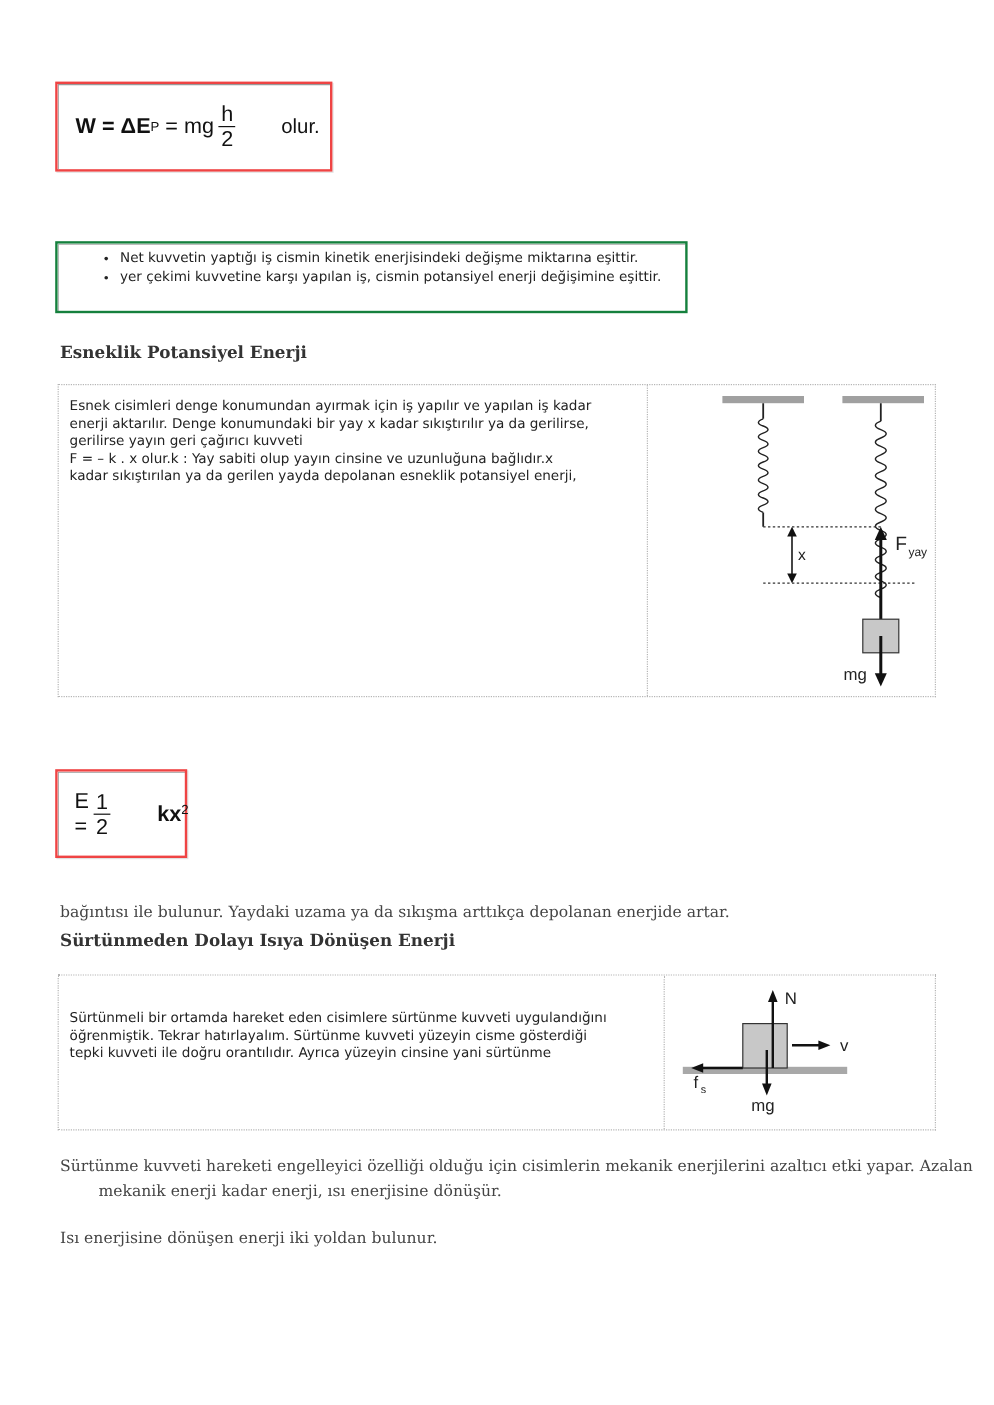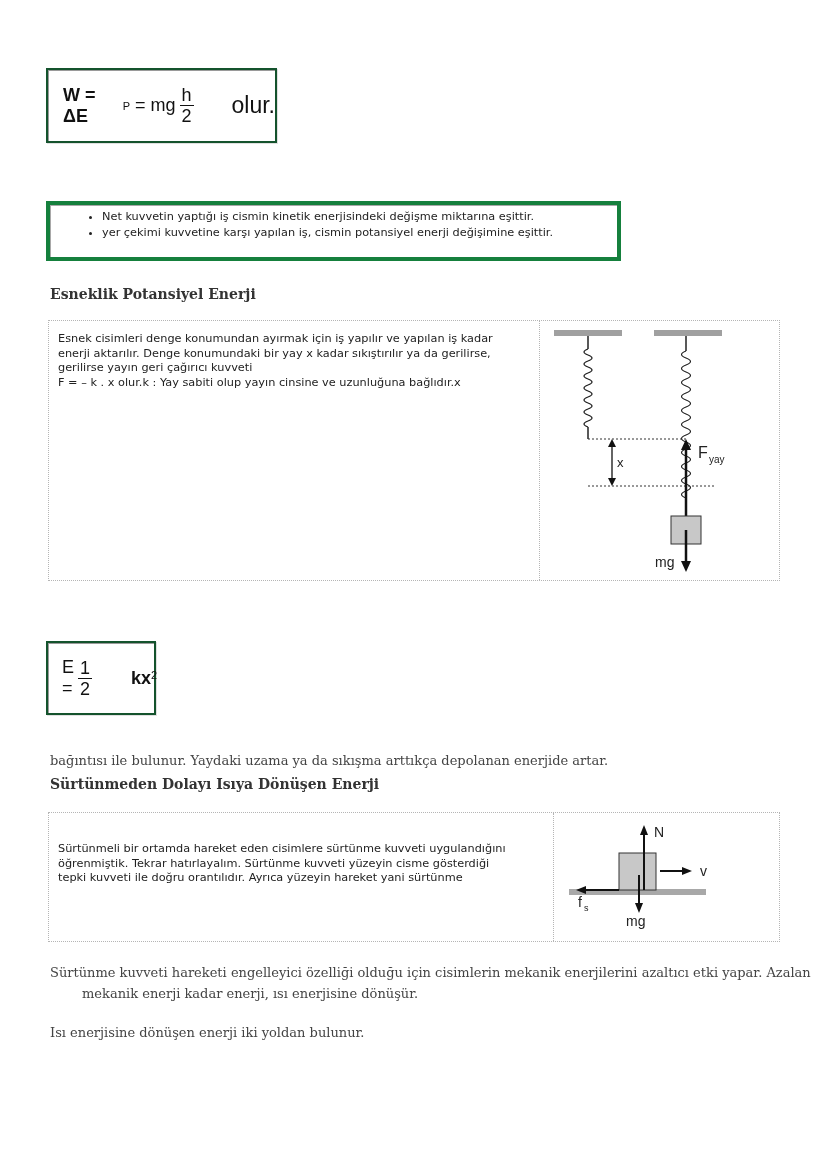--- a/index.html
+++ b/index.html
@@ -1,34 +1,34 @@
 <!DOCTYPE html>
 <html><head>
 <meta charset="utf-8">
 <style>
   html, body { margin: 0; padding: 0; background: #ffffff; }
   body { width: 828px; height: 1171px; position: relative; overflow: hidden; color: #333; }
 
   .formula-box {
     position: absolute;
     background: #fff;
-    border: 2px solid #14532d;
+    border: 2px solid #ef4444;
     box-shadow: inset 1px 1px 0 #9a9a9a, 1px 1px 0 #e0e0e0;
     font-family: "Liberation Sans", sans-serif;
     color: #111;
     display: flex; align-items: center;
     box-sizing: border-box;
   }
   .frac { display: inline-flex; flex-direction: column; align-items: center; vertical-align: middle; line-height: 1; margin: 0 4px; }
   .frac .num { border-bottom: 1.5px solid #111; padding: 0 2px 1px; }
   .frac .den { padding-top: 1px; }
 
   .list-box {
-    position: absolute; left: 46px; top: 201px; width: 575px; height: 60px;
-    border: 4px solid #15803d; box-sizing: border-box;
+    position: absolute; left: 46px; top: 201px; width: 527px; height: 60px;
+    border: 2px solid #15803d; box-sizing: border-box;
     box-shadow: inset 1px 1px 0 #a8a8a8;
   }
   .list-box ul { margin: 4px 0 0 0; padding-left: 52px; font-family: "DejaVu Sans", sans-serif; font-size: 11.3px; color: #222; line-height: 16px; }
   .list-box li { list-style: disc; }
 
   h3.section { position: absolute; left: 50px; margin: 0; font-family: "DejaVu Serif", serif; font-weight: bold; font-size: 14px; color: #333; }
 
   .dotted-table {
     position: absolute; border: 1.5px dotted #b5b5b5; box-sizing: border-box; display: flex;
   }
@@ -44,38 +44,39 @@
 <body>
 
 <div class="formula-box" style="left:46px; top:68px; width:231px; height:75px; padding-left:15px; font-size:18px;">
   <span style="font-weight:bold;">W = ΔE</span>
     <sub style="font-size:11px;">P</sub>
   <span style="white-space:pre;"> = mg</span>
   <span class="frac">
     <span class="num">h</span>
     <span class="den">2</span>
   </span>
-  <span style="margin-left:34px; font-size:23px;text-align:right;">olur.</span>
+  <span style="margin-left:34px; font-size:17px;text-align:right;">olur.</span>
 </div>
 
 <div class="list-box">
   <ul>
     <li>Net kuvvetin yaptığı iş cismin kinetik enerjisindeki değişme miktarına eşittir.</li>
     <li>yer çekimi kuvvetine karşı yapılan iş, cismin potansiyel enerji değişimine eşittir.</li>
   </ul>
 </div>
 
 <h3 class="section" style="top:286px;">Esneklik Potansiyel Enerji</h3>
 
-<div class="dotted-table" style="left:48px; top:320px; width:732px; height:261px;">
+<div class="dotted-table" style="left:48px; top:320px; width:732px; height:261px;gap:48px;">
   <div class="cell-text" style="width:491px; padding:11px 9px;">
     <div>Esnek cisimleri denge konumundan ayırmak için iş yapılır ve yapılan iş kadar</div>
     <div>enerji aktarılır. Denge konumundaki bir yay x kadar sıkıştırılır ya da gerilirse,</div>
     <div>gerilirse yayın geri çağırıcı kuvveti</div>
     <div>F = – k . x olur.k : Yay sabiti olup yayın cinsine ve uzunluğuna bağlıdır.x</div>
+    <div>kadar sıkıştırılan ya da gerilen yayda depolanan esneklik potansiyel enerji,</div>
   </div>
   <div class="cell-fig">
     <svg width="240" height="258" viewBox="0 0 240 258" style="position:absolute; left:0; top:0;">
 
       <rect x="14" y="9" width="68" height="6" fill="#a0a0a0"></rect>
       <rect x="114" y="9" width="68" height="6" fill="#a0a0a0"></rect>
 
       <line x1="48" y1="15" x2="48" y2="28" stroke="#222" stroke-width="1.5"></line>
       <path d="M48 28 q-8 3 0 6 q8 3 0 6 q-8 3 0 6 q8 3 0 6 q-8 3 0 6 q8 3 0 6 q-8 3 0 6 q8 3 0 6 q-8 3 0 6 q8 3 0 6 q-8 3 0 6 q8 3 0 6 q-8 3 0 6" fill="none" stroke="#222" stroke-width="1.2"></path>
       <line x1="48" y1="106" x2="48" y2="118" stroke="#222" stroke-width="1.5"></line>
@@ -116,21 +117,21 @@
 </div>
 
 <p class="body-text" style="top:750px;">bağıntısı ile bulunur. Yaydaki uzama ya da sıkışma arttıkça depolanan enerjide artar.</p>
 
 <h3 class="section" style="top:776px;">Sürtünmeden Dolayı Isıya Dönüşen Enerji</h3>
 
 <div class="dotted-table" style="left:48px; top:812px; width:732px; height:130px;">
   <div class="cell-text" style="width:505px; padding:29px 9px 0;">
     <div>Sürtünmeli bir ortamda hareket eden cisimlere sürtünme kuvveti uygulandığını</div>
     <div>öğrenmiştik. Tekrar hatırlayalım. Sürtünme kuvveti yüzeyin cisme gösterdiği</div>
-    <div>tepki kuvveti ile doğru orantılıdır. Ayrıca yüzeyin hareket yani sürtünme</div>
+    <div>tepki kuvveti ile doğru orantılıdır. Ayrıca yüzeyin cinsine yani sürtünme</div>
   </div>
   <div class="cell-fig">
     <svg width="225" height="127" viewBox="0 0 225 127" style="position:absolute; left:0; top:0;">
 
       <rect x="15" y="76" width="137" height="6" fill="#a8a8a8"></rect>
 
       <rect x="65" y="40" width="37" height="37" fill="#c8c8c8" stroke="#333" stroke-width="1"></rect>
 
       <line x1="90" y1="77" x2="90" y2="20" stroke="#111" stroke-width="2"></line>
       <polygon points="90,12 86,22 94,22" fill="#111"></polygon>

